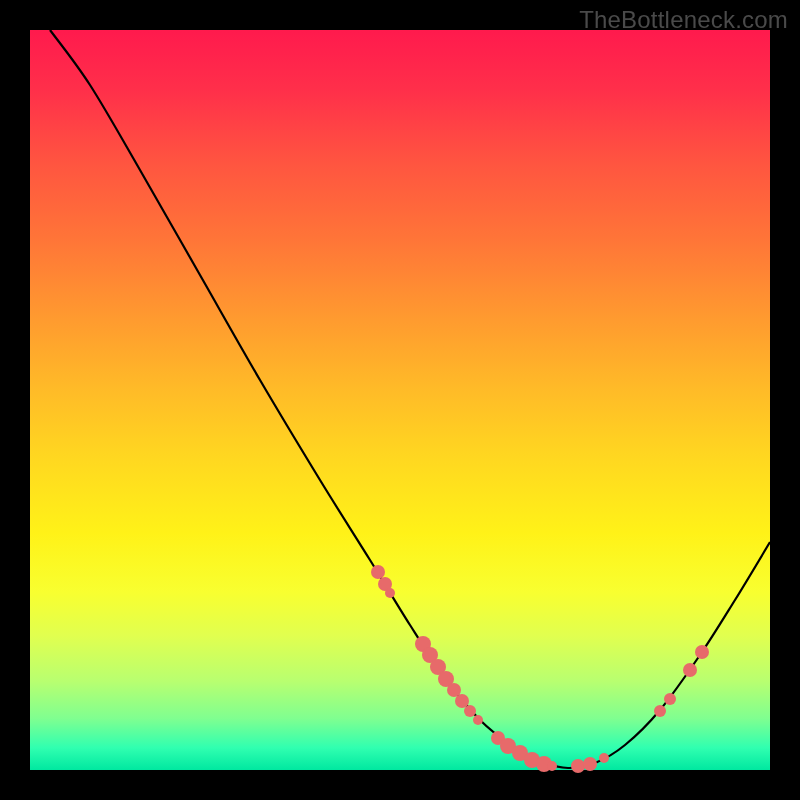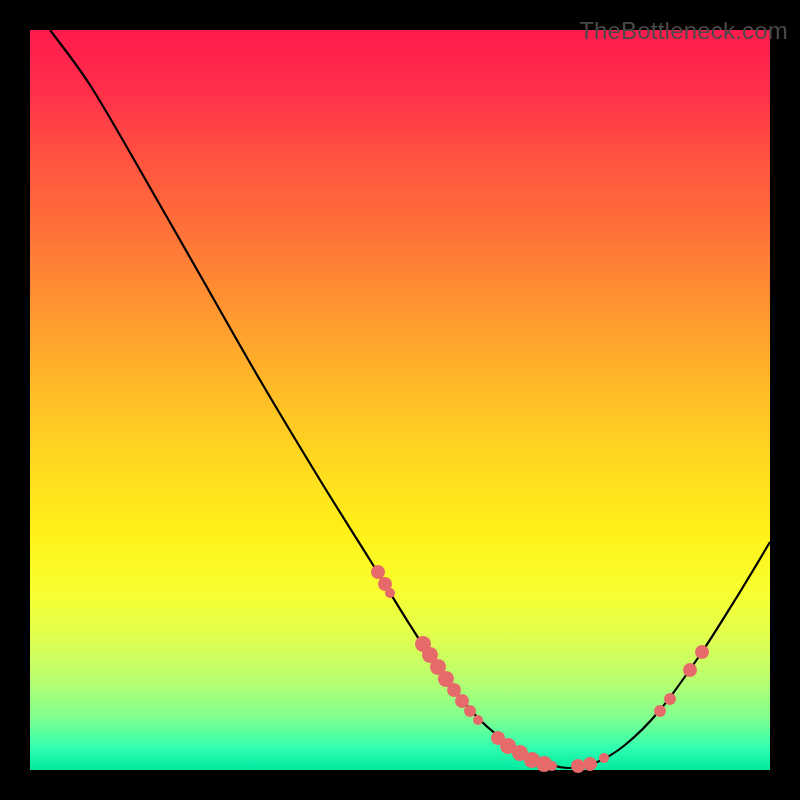--- a/index.html
+++ b/index.html
@@ -29,21 +29,21 @@
       #f8ff30 76%,
       #e0ff50 82%,
       #b8ff70 88%,
       #80ff90 93%,
       #30ffb0 97%,
       #00e8a0 100%
     );
   }
   .watermark {
     position: absolute;
-    top: 17px;
+    top: 6px;
     right: 12px;
     color: #4a4a4a;
     font-size: 24px;
     font-weight: 500;
     letter-spacing: 0.2px;
     z-index: 10;
   }
   svg.overlay {
     position: absolute;
     left: 0;

